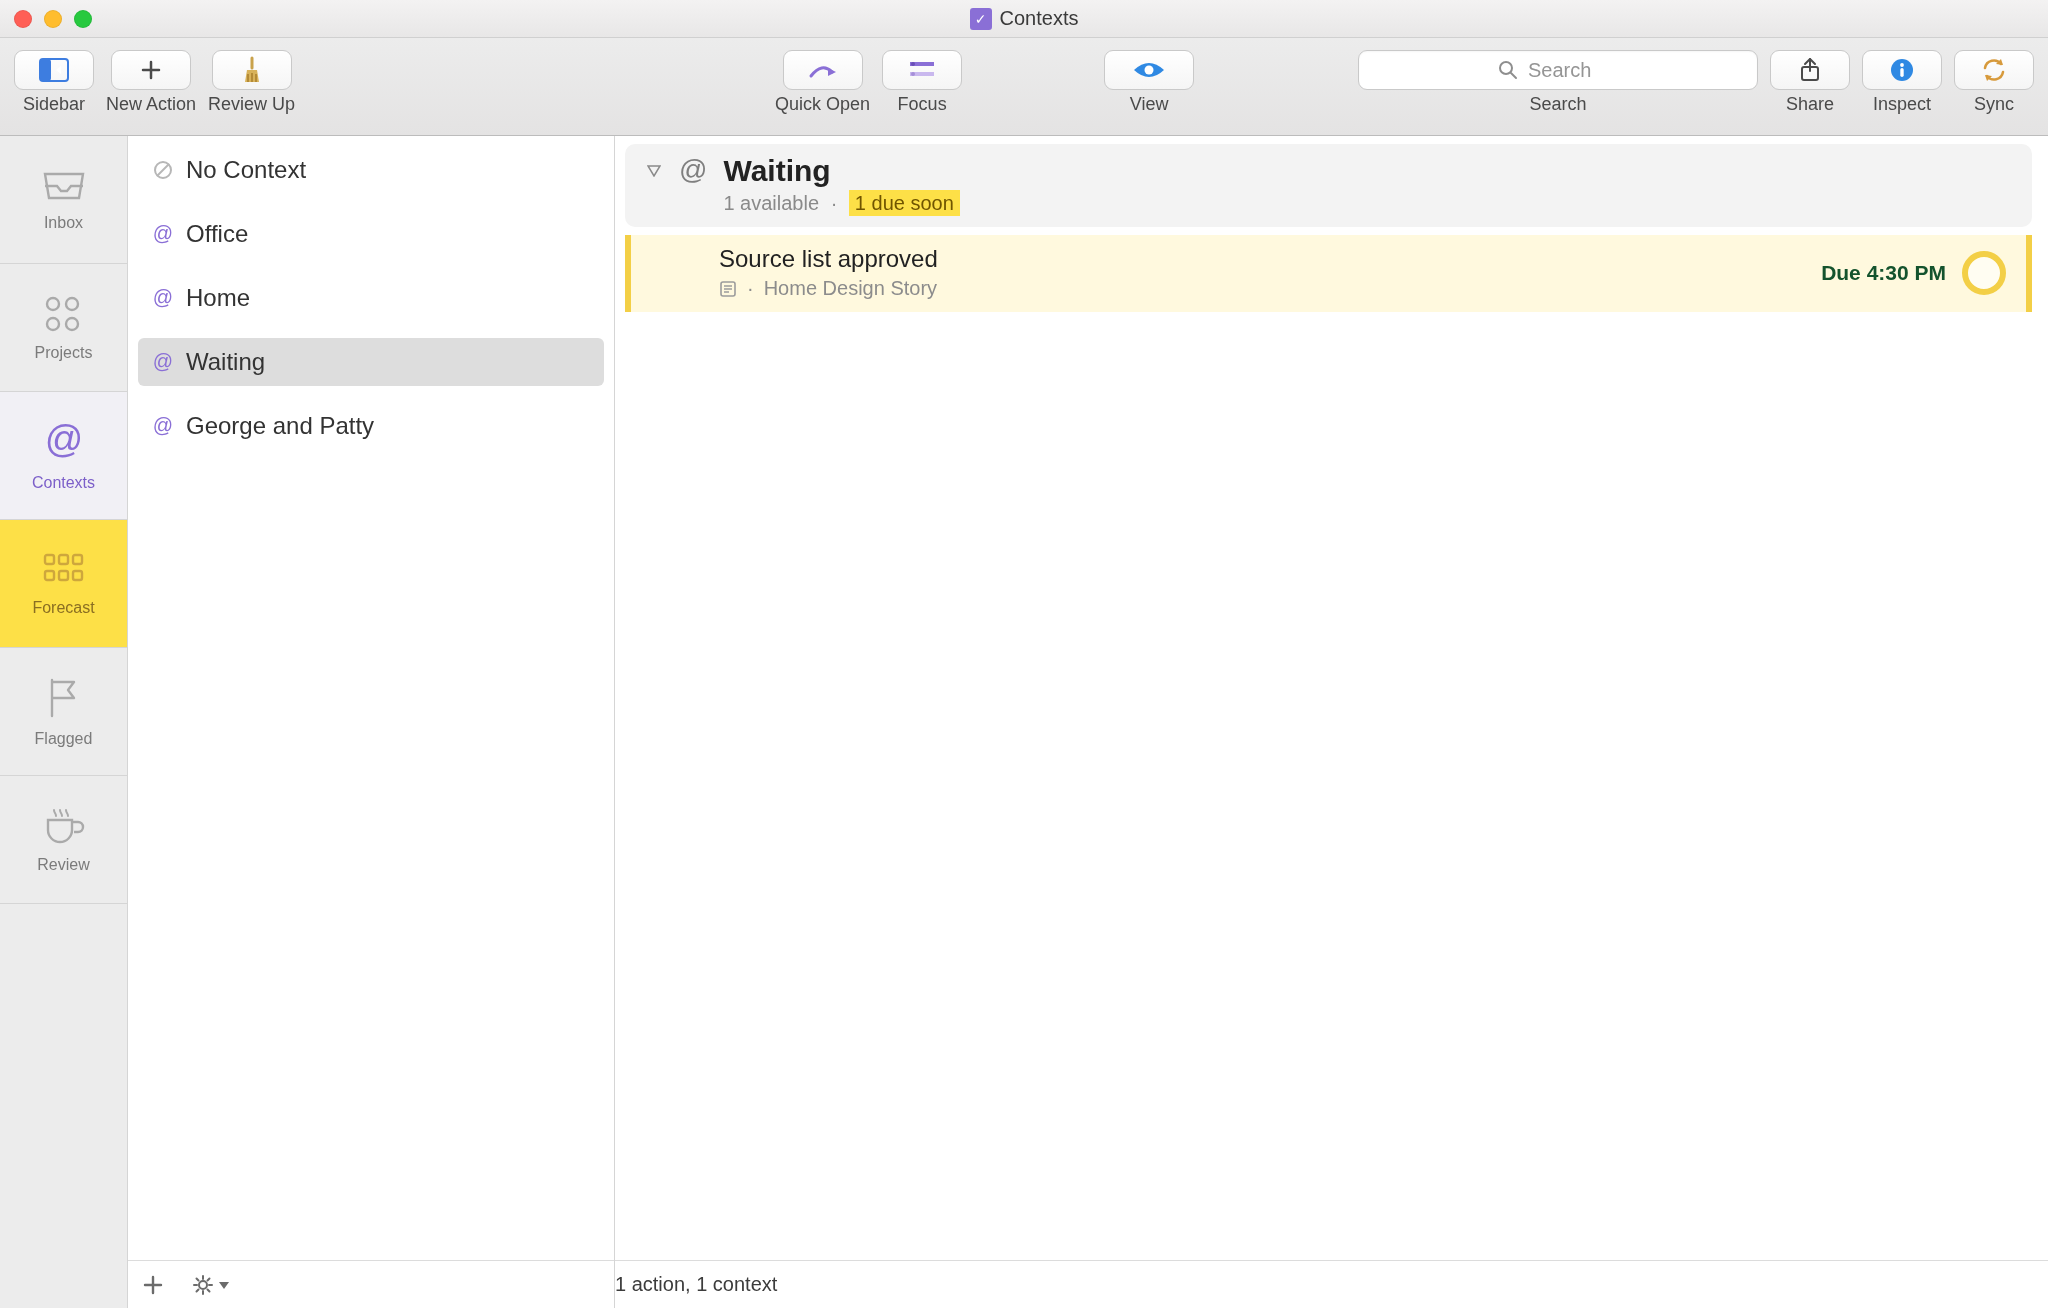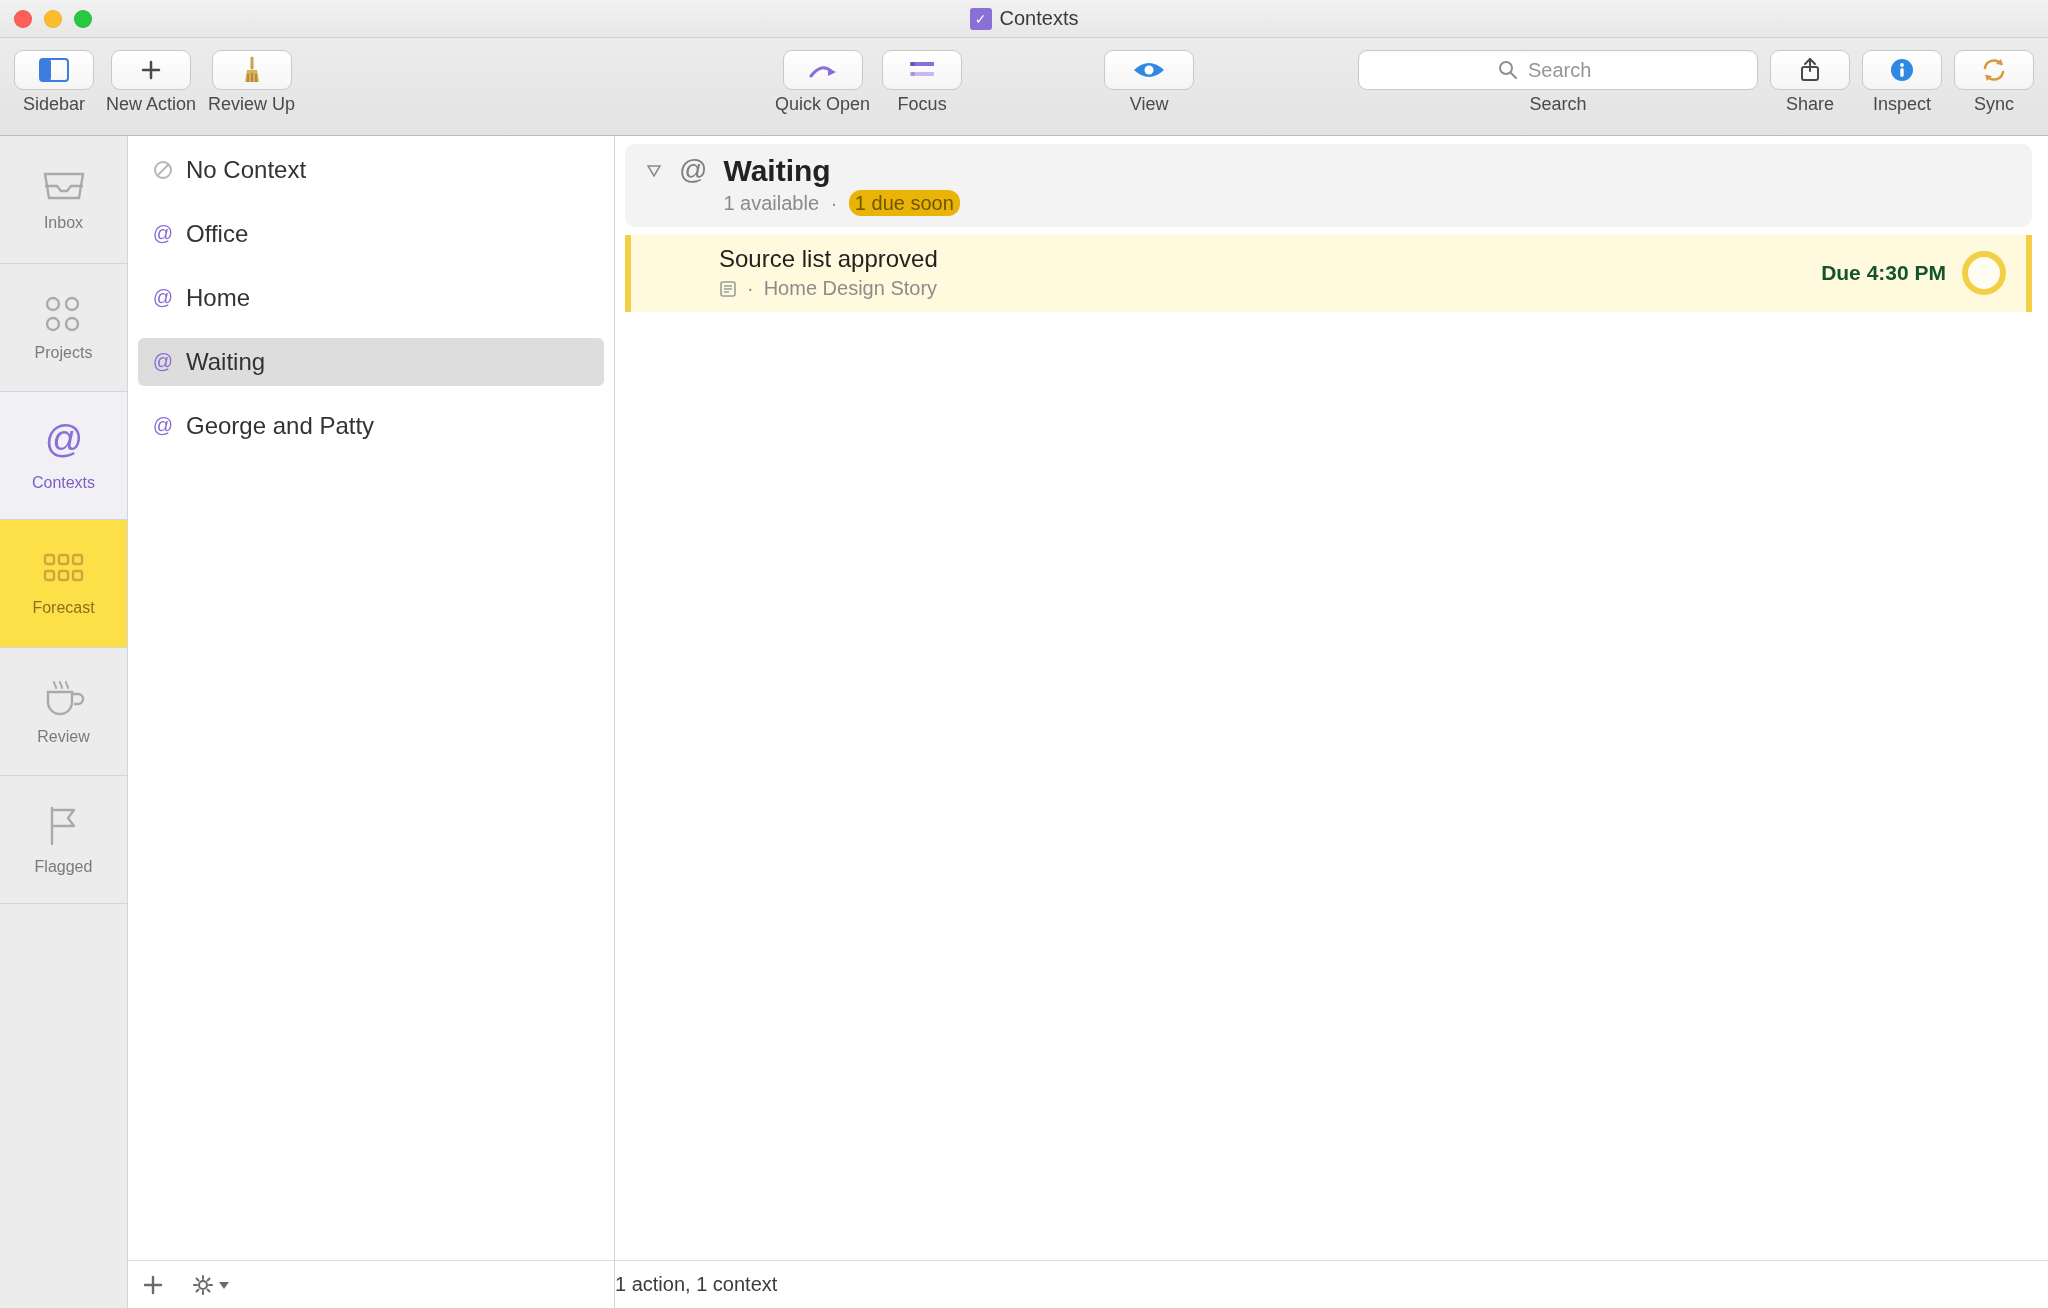--- a/index.html
+++ b/index.html
@@ -126,21 +126,21 @@
     display: flex; align-items: flex-start; gap: 16px;
   }
   .disclosure {
     width: 18px; height: 18px; margin-top: 8px;
     display: inline-flex; align-items: center; justify-content: center;
     color: #7f7f7f;
   }
   .at-icon { font-family: "Helvetica Neue", sans-serif; font-weight: 300; color: #7f7f7f; font-size: 28px; line-height: 1; margin-top: 2px; }
   .section-title { font-size: 30px; font-weight: 700; color: #222; }
   .section-sub { font-size: 20px; color: #8a8a8a; margin-top: 4px; }
-  .pill-duesoon { background: #eab308; color: #705500; border-radius: 12px; padding: 2px 6px; }
+  .pill-duesoon { background: #fde047; color: #705500; border-radius: 0; padding: 2px 6px; }
 
   .task-row {
     margin-top: 8px;
     background: #fff9de;
     border-left: 6px solid #f3cf46;
     border-right: 6px solid #f3cf46;
     border-radius: 0;
     padding: 10px 20px 12px 88px;
     display: flex; align-items: center;
     position: relative;
@@ -347,36 +347,36 @@
             <rect x="31" y="4" width="9" height="9" rx="2" fill="none" stroke="#c39a3a" stroke-width="2.4"></rect>
             <rect x="3" y="20" width="9" height="9" rx="2" fill="none" stroke="#c39a3a" stroke-width="2.4"></rect>
             <rect x="17" y="20" width="9" height="9" rx="2" fill="none" stroke="#c39a3a" stroke-width="2.4"></rect>
             <rect x="31" y="20" width="9" height="9" rx="2" fill="none" stroke="#c39a3a" stroke-width="2.4"></rect>
           </svg>
       </span>
       <span class="rail-label" style="color:#8a6e22;">Forecast</span>
     </div>
     <div class="rail-item">
       <span class="icon">
+        <svg width="40" height="44" viewBox="0 0 40 44">
+            <path d="M8 4v36" stroke="#9a9a9a" stroke-width="2.4" stroke-linecap="round"></path>
+            <path d="M8 6h22l-6 8 6 8H8" fill="none" stroke="#9a9a9a" stroke-width="2.4" stroke-linejoin="round"></path>
+          </svg>
+      </span>
+      <span class="rail-label">Flagged</span>
+    </div>
+    <div class="rail-item">
+      <span class="icon">
         <svg width="48" height="40" viewBox="0 0 48 40">
             <path d="M8 14h24v10a10 10 0 0 1-24 0z" fill="none" stroke="#9a9a9a" stroke-width="2.4"></path>
             <path d="M32 16h6a4 4 0 1 1 0 10h-4" fill="none" stroke="#9a9a9a" stroke-width="2.4"></path>
             <path d="M14 4c0 3 2 3 2 6M20 4c0 3 2 3 2 6M26 4c0 3 2 3 2 6" fill="none" stroke="#9a9a9a" stroke-width="2" stroke-linecap="round"></path>
           </svg>
       </span>
       <span class="rail-label">Review</span>
-    </div>
-    <div class="rail-item">
-      <span class="icon">
-        <svg width="40" height="44" viewBox="0 0 40 44">
-            <path d="M8 4v36" stroke="#9a9a9a" stroke-width="2.4" stroke-linecap="round"></path>
-            <path d="M8 6h22l-6 8 6 8H8" fill="none" stroke="#9a9a9a" stroke-width="2.4" stroke-linejoin="round"></path>
-          </svg>
-      </span>
-      <span class="rail-label">Flagged</span>
     </div>
   </div>
 
   <div class="context-list">
     <div class="contexts-ul" id="contexts-ul">
         <div class="context-row">
           <span class="ctx-icon muted">
             <svg width="22" height="22" viewBox="0 0 22 22">
               <circle cx="11" cy="11" r="8" fill="none" stroke="#b7b7b7" stroke-width="2"></circle>
               <path d="M5 17L17 5" stroke="#b7b7b7" stroke-width="2"></path>

